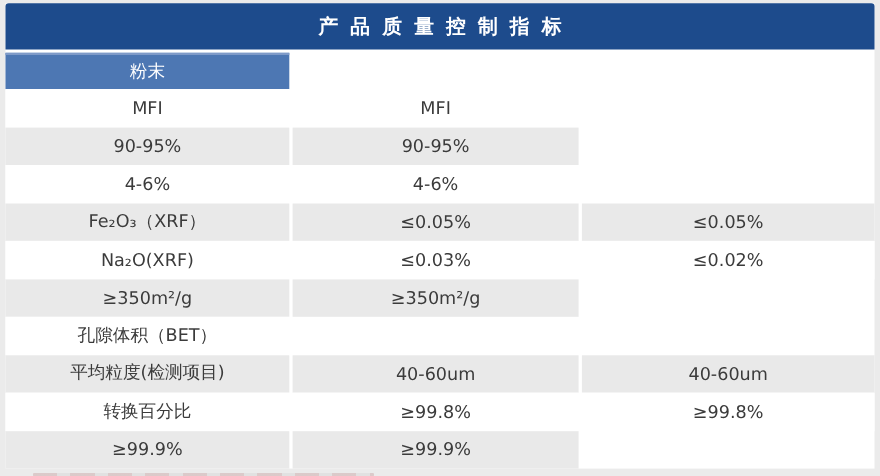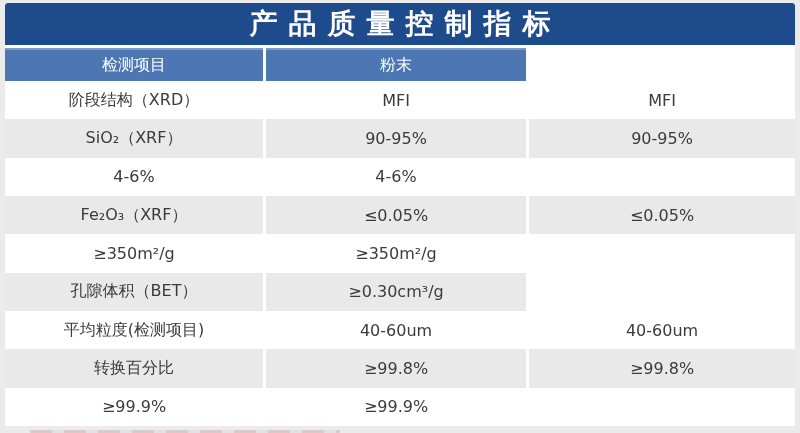--- a/index.html
+++ b/index.html
@@ -17,21 +17,21 @@
   }
   .title-bar{
     height:42px;
     background:#1d4b8c;
     border-radius:3px 3px 0 0;
     display:flex;align-items:center;justify-content:center;
     margin-bottom:3px;
   }
   .title-text{
     color:#ffffff;
-    font-size:28px;
+    font-size:18px;
     font-weight:bold;
     letter-spacing:11px;
     padding-left:11px; 
     white-space:nowrap;
   }
   .grid-row{
     display:grid;
     grid-template-columns:258px 260px 1fr;
     column-gap:3px;
   }
@@ -70,51 +70,52 @@
 <body>
 
 <div class="page">
   <div class="table-wrap">
 
     <div class="title-bar">
       <span class="title-text">产品质量控制指标</span>
     </div>
 
     <div class="grid-row header-row">
-      <div class="header-cell">检测项目</div>
       <div class="header-cell">粉末</div>
     </div>
 
     <div class="body">
       <div class="grid-row row">
-        <div class="cell">阶段结构（XRD）</div>
         <div class="cell">MFI</div>
         <div class="cell">MFI</div>
       </div>
       <div class="grid-row row">
-        <div class="cell">SiO₂（XRF）</div>
         <div class="cell">90-95%</div>
         <div class="cell">90-95%</div>
       </div>
       <div class="grid-row row">
         <div class="cell">4-6%</div>
         <div class="cell">4-6%</div>
       </div>
       <div class="grid-row row">
         <div class="cell">Fe₂O₃（XRF）</div>
         <div class="cell">≤0.05%</div>
         <div class="cell">≤0.05%</div>
       </div>
       <div class="grid-row row">
+        <div class="cell">Na₂O(XRF)</div>
+        <div class="cell">≤0.03%</div>
+        <div class="cell">≤0.02%</div>
+      </div>
+      <div class="grid-row row">
         <div class="cell">≥350m²/g</div>
         <div class="cell">≥350m²/g</div>
       </div>
       <div class="grid-row row">
         <div class="cell">孔隙体积（BET）</div>
-        <div class="cell">≥0.30cm³/g</div>
       </div>
       <div class="grid-row row">
         <div class="cell">平均粒度(检测项目)</div>
         <div class="cell">40-60um</div>
         <div class="cell">40-60um</div>
       </div>
       <div class="grid-row row">
         <div class="cell">转换百分比</div>
         <div class="cell">≥99.8%</div>
         <div class="cell">≥99.8%</div>

